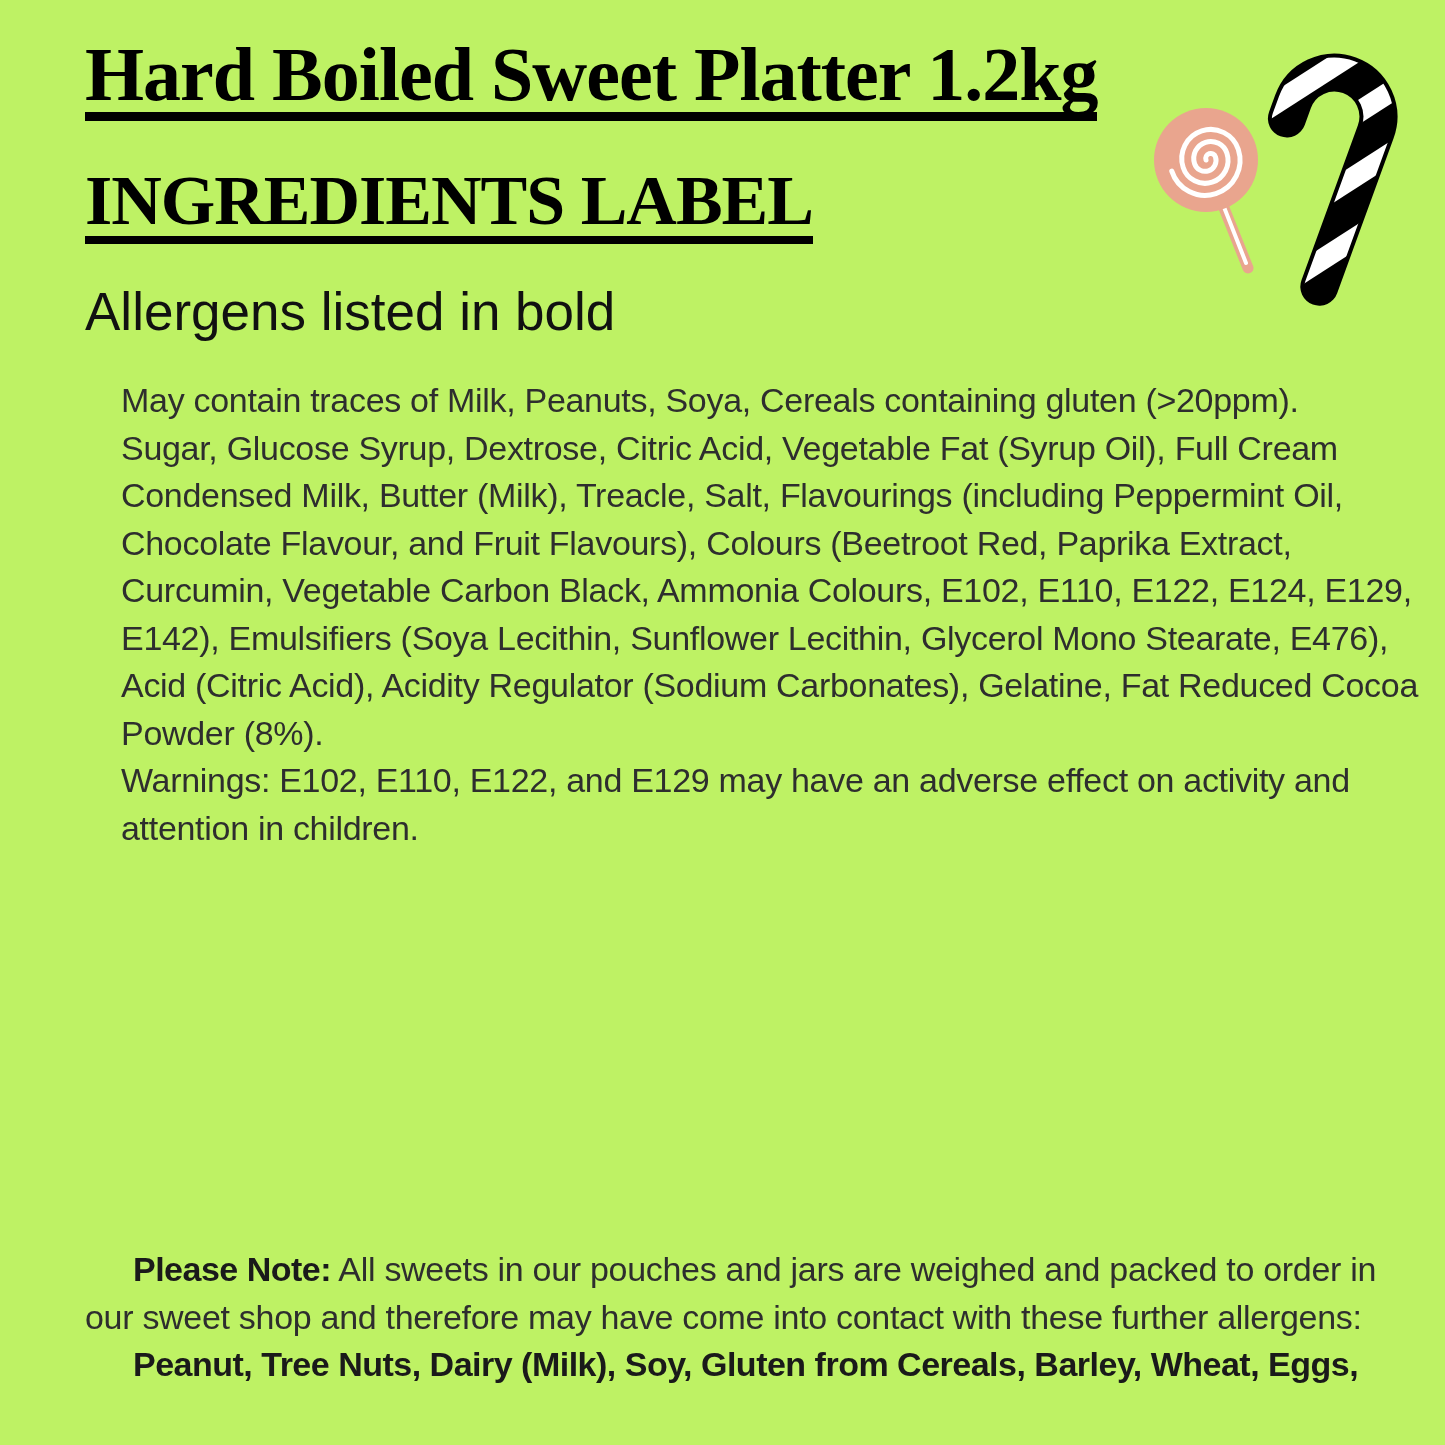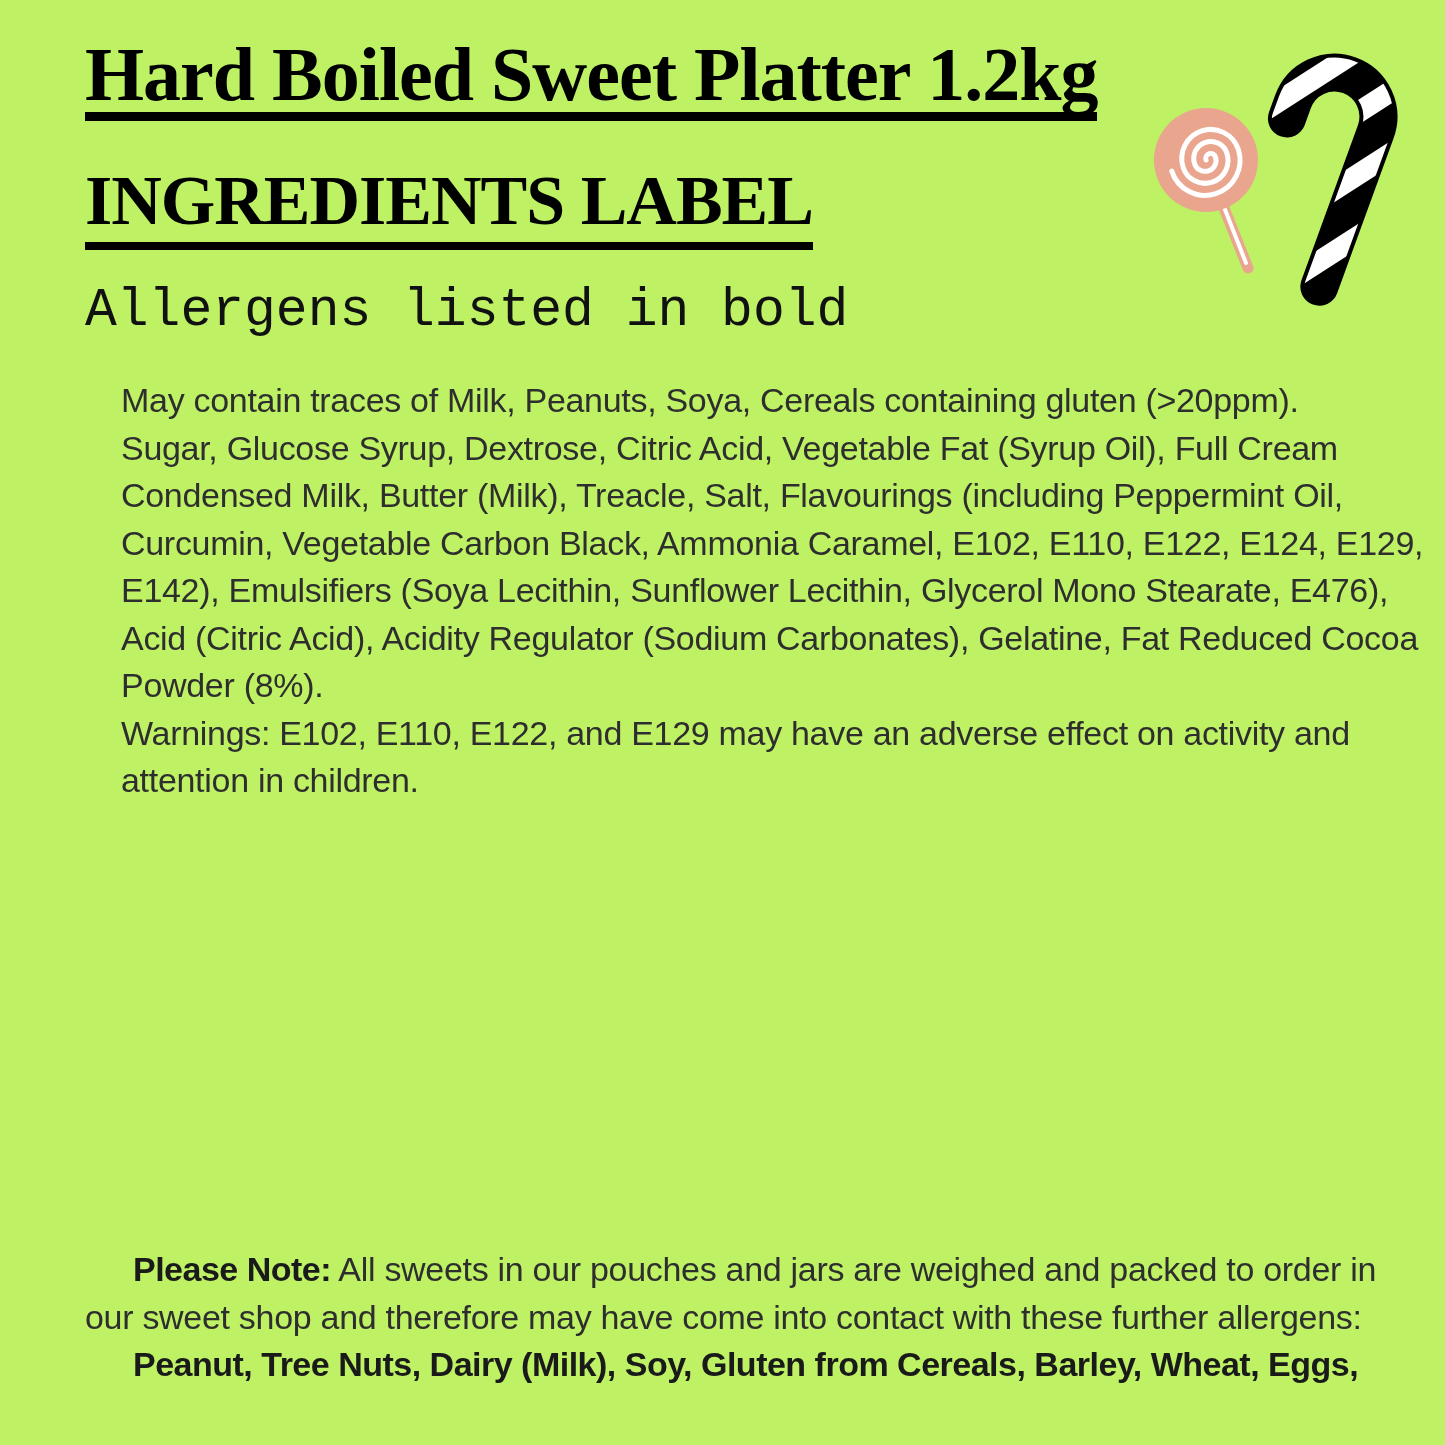--- a/index.html
+++ b/index.html
@@ -32,28 +32,27 @@
     left: 85px;
     top: 166px;
     display: inline-block;
     font-family: "Liberation Serif", serif;
     font-weight: 700;
     font-size: 70px;
     line-height: 70px;
     letter-spacing: -1px;
     color: #000000;
     border-bottom: 8px solid #000000;
-    padding-bottom: 6px;
     white-space: nowrap;
   }
   .h3 {
     position: absolute;
     left: 85px;
     top: 285px;
-    font-family: Liberation Mono, monospace;
+    font-family: Liberation Sans, sans-serif;
     font-weight: 400;
     font-size: 53px;
     line-height: 53px;
     color: #111111;
     white-space: nowrap;
   }
   .body-text {
     position: absolute;
     left: 85px;
     top: 377px;
@@ -90,21 +89,22 @@
   <div class="h1">Hard Boiled Sweet Platter 1.2kg</div>
 
   <div class="h2">INGREDIENTS LABEL</div>
 
   <div class="h3">Allergens listed in bold</div>
 
   <div class="body-text">
     <div class="line">May contain traces of Milk, Peanuts, Soya, Cereals containing gluten (&gt;20ppm).</div>
     <div class="line">Sugar, Glucose Syrup, Dextrose, Citric Acid, Vegetable Fat (Syrup Oil), Full Cream</div>
     <div class="line">Condensed Milk, Butter (Milk), Treacle, Salt, Flavourings (including Peppermint Oil,</div>
-    <div class="line">Curcumin, Vegetable Carbon Black, Ammonia Caramel, E102, E110, E122, E124, E129,</div>
+    <div class="line">Chocolate Flavour, and Fruit Flavours), Colours (Beetroot Red, Paprika Extract,</div>
+    <div class="line">Curcumin, Vegetable Carbon Black, Ammonia Colours, E102, E110, E122, E124, E129,</div>
     <div class="line">E142), Emulsifiers (Soya Lecithin, Sunflower Lecithin, Glycerol Mono Stearate, E476),</div>
     <div class="line">Acid (Citric Acid), Acidity Regulator (Sodium Carbonates), Gelatine, Fat Reduced Cocoa</div>
     <div class="line">Powder (8%).</div>
     <div class="line">Warnings: E102, E110, E122, and E129 may have an adverse effect on activity and</div>
     <div class="line">attention in children.</div>
   </div>
 
   <div class="note-text">
     <div class="line"><span class="b">Please Note:</span><span> All sweets in our pouches and jars are weighed and packed to order in</span></div>
     <div class="line">our sweet shop and therefore may have come into contact with these further allergens:</div>

